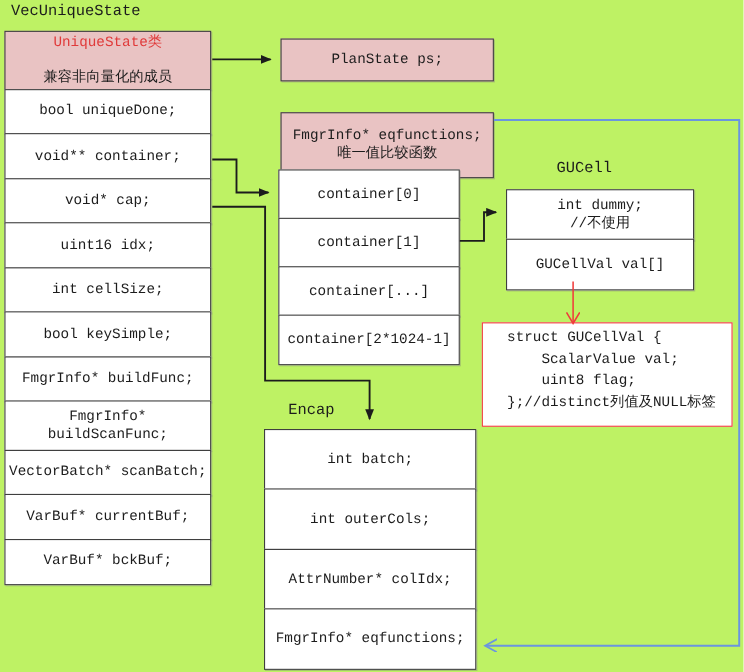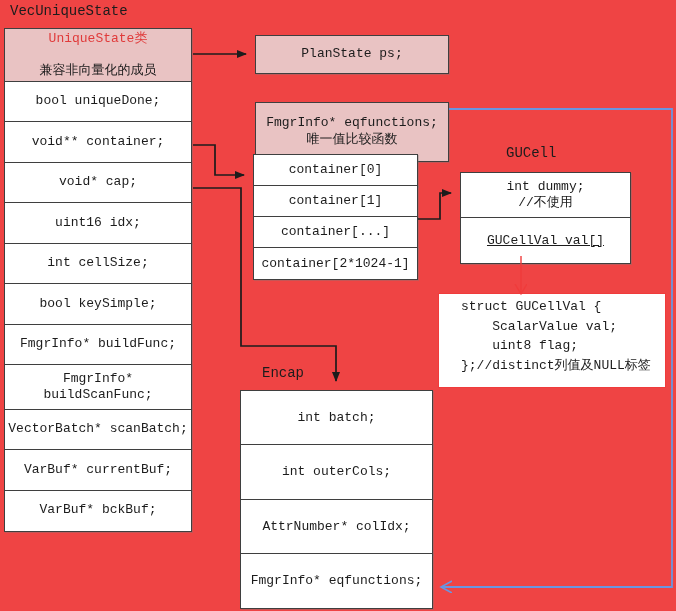--- a/index.html
+++ b/index.html
@@ -1,17 +1,17 @@
 <!DOCTYPE html>
 <html><head>
 <meta charset="utf-8">
 <style>
   html,body{margin:0;padding:0;background:#ffffff;}
   #canvas{
-    position:relative;width:676px;height:611px;background:#ef4444;overflow:hidden;
+    position:relative;width:676px;height:611px;background:#bef264;overflow:hidden;
     font-family:"Liberation Mono","DejaVu Sans Mono",monospace;color:#1c1c1c;
   }
   .abs{position:absolute;}
   .lbl{font-size:14px;white-space:nowrap;}
   .tbl{display:flex;flex-direction:column;}
   .cell{
     box-sizing:border-box;border:1.5px solid #3f3f3f;background:#ffffff;
     display:flex;align-items:center;justify-content:center;text-align:center;
     font-size:13px;line-height:1.25;white-space:pre-line;padding:1px 2px;
     margin-top:-1.5px;box-shadow:1px 1px 0 rgba(120,120,120,0.35);
@@ -56,32 +56,32 @@
     <div class="cell h-std">VarBuf* currentBuf;</div>
     <div class="cell h-std">VarBuf* bckBuf;</div>
   </div>
 
   <div class="abs tbl" style="left:255px;top:35px;width:194px;gap:29px;">
     <div class="cell pink" style="height:39px;">PlanState ps;</div>
     <div class="cell pink" style="height:60px;">FmgrInfo* eqfunctions;
 唯一值比较函数</div>
   </div>
 
-  <div class="abs tbl" style="left:253px;top:154px;width:165px;height:126px;">
+  <div class="abs tbl" style="left:253px;top:154px;width:165px;height:178px;">
     <div class="cell" style="flex:1;">container[0]</div>
     <div class="cell" style="flex:1;">container[1]</div>
     <div class="cell" style="flex:1;">container[...]</div>
     <div class="cell" style="flex:1;">container[2*1024-1]</div>
   </div>
 
   <div class="abs lbl" style="left:506px;top:145px;text-align:center;">GUCell</div>
   <div class="abs tbl" style="left:460px;top:172px;width:171px;height:92px;">
     <div class="cell" style="flex:1;">int dummy;
 //不使用</div>
-    <div class="cell" style="flex:1;text-decoration:underline;">GUCellVal val[]</div>
+    <div class="cell" style="flex:1;">GUCellVal val[]</div>
   </div>
 
   <div class="abs codebox" style="left:438px;top:293px;width:228px;height:95px;">struct GUCellVal {
     ScalarValue val;
     uint8 flag;
 };//distinct列值及NULL标签</div>
 
   <div class="abs lbl" style="left:262px;top:365px;">Encap</div>
   <div class="abs tbl" style="left:240px;top:390px;width:193px;height:219px;">
     <div class="cell" style="flex:1;">int batch;</div>

